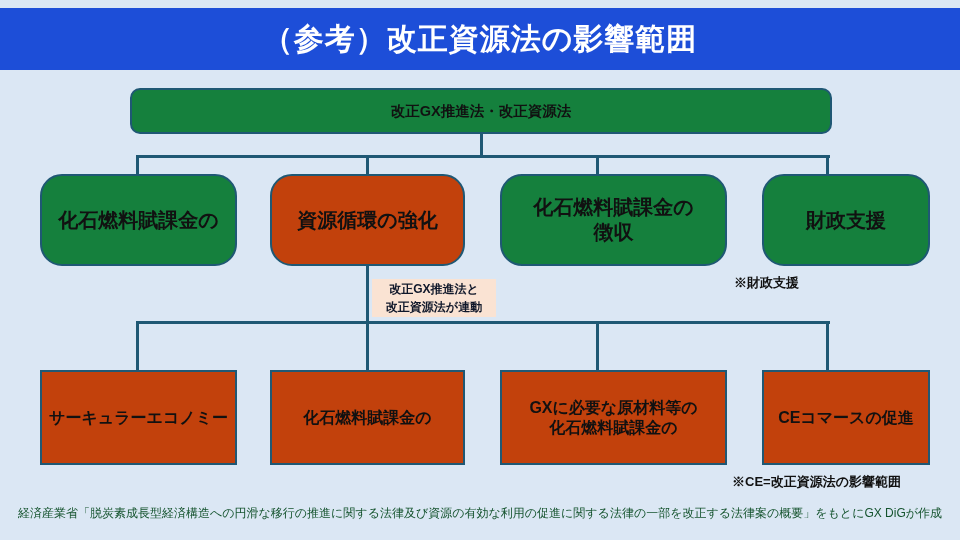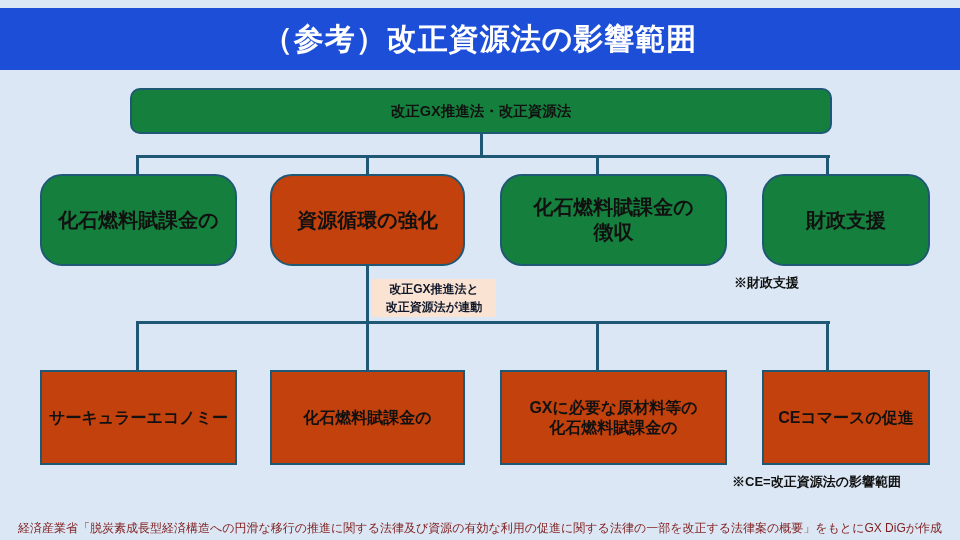--- a/index.html
+++ b/index.html
@@ -70,24 +70,24 @@
   .side-note{
     position:absolute;
     font-size:13px;font-weight:bold;color:#111111;
     white-space:nowrap;
   }
   .gov-note{left:734px;top:274px;}
   .ce-note{left:732px;top:473px;}
   
   .source{
     position:absolute;
-    left:0;top:520px;width:960px;
+    left:0;top:505px;width:960px;
     text-align:center;
     font-size:12px;
-    color:#7f1d1d;
+    color:#14532d;
   }
 </style>
 </head>
 <body>
 
 <div class="stage">
 
   <div class="title-bar">
     <h1>（参考）改正資源法の影響範囲</h1>
   </div>

